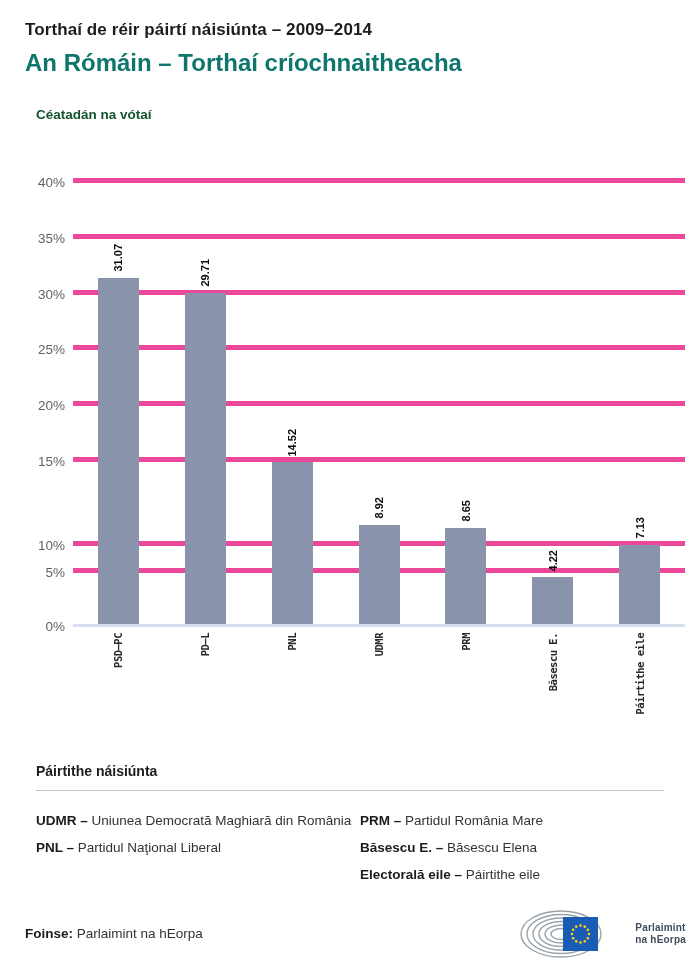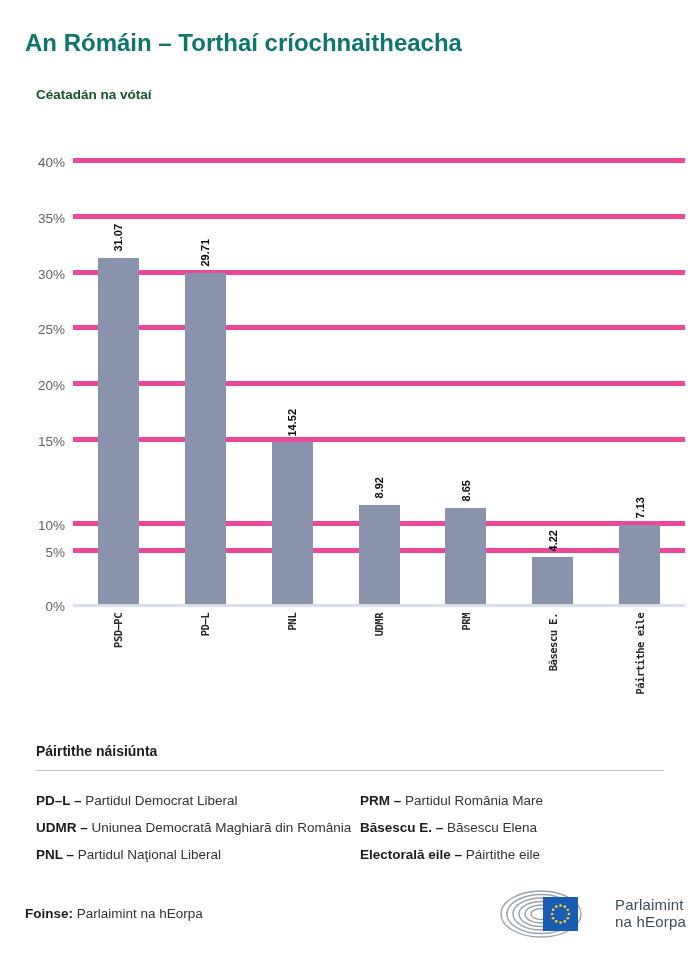--- a/index.html
+++ b/index.html
@@ -42,26 +42,27 @@
   .legend-cols{display:flex;margin-top:21px;}
   .legend-col{width:324px;flex:none;}
   .legend-col:last-child{width:auto;flex:1;}
   .legend-row{margin:0 0 9px 0;font-size:13.5px;line-height:1.35;color:#333333;}
   .legend-row b{color:#1c1c1a;}
   
   .footer{margin:14px 14px 0 25px;display:flex;justify-content:space-between;align-items:center;}
   .source{font-size:13.5px;color:#333333;}
   .source b{color:#1c1c1a;}
   .logo{display:flex;align-items:center;gap:8px;}
-  .logo-text{font-size:15px;font-weight:normal;line-height:1.13;color:#3f4e5c;letter-spacing:.2px;}
+  .logo-text{font-size:10px;font-weight:bold;line-height:1.13;color:#3f4e5c;letter-spacing:.2px;}
 </style>
 </head>
 <body>
 
 <div class="header">
+  <div class="title">Torthaí de réir páirtí náisiúnta – 2009–2014</div>
   <div class="subtitle">An Rómáin – Torthaí críochnaitheacha</div>
 </div>
 
 <div class="chart-title">Céatadán na vótaí</div>
 
 <div class="plot">
     <div class="gridrow axisrow" style="top: 100%;">
       <span class="ytick">0%</span>
     </div>
     <div class="gridrow" style="top: 87.5%;">
@@ -142,21 +143,20 @@
     <div class="xslot">
       <span class="xlabel vert">Páirtithe eile</span>
     </div>
   </div>
 
 <div class="legend">
   <div class="legend-heading">Páirtithe náisiúnta</div>
   <hr class="legend-rule">
   <div class="legend-cols">
     <div class="legend-col">
-        <p class="legend-row"><b>PD–L – </b><span>Partidul Democrat Liberal</span></p>
         <p class="legend-row"><b>UDMR – </b><span>Uniunea Democrată Maghiară din România</span></p>
         <p class="legend-row"><b>PNL – </b><span>Partidul Naţional Liberal</span></p>
       </div>
     <div class="legend-col">
         <p class="legend-row"><b>PRM – </b><span>Partidul România Mare</span></p>
         <p class="legend-row"><b>Băsescu E. – </b><span>Băsescu Elena</span></p>
         <p class="legend-row"><b>Electorală eile – </b><span>Páirtithe eile</span></p>
       </div>
   </div>
 </div>

